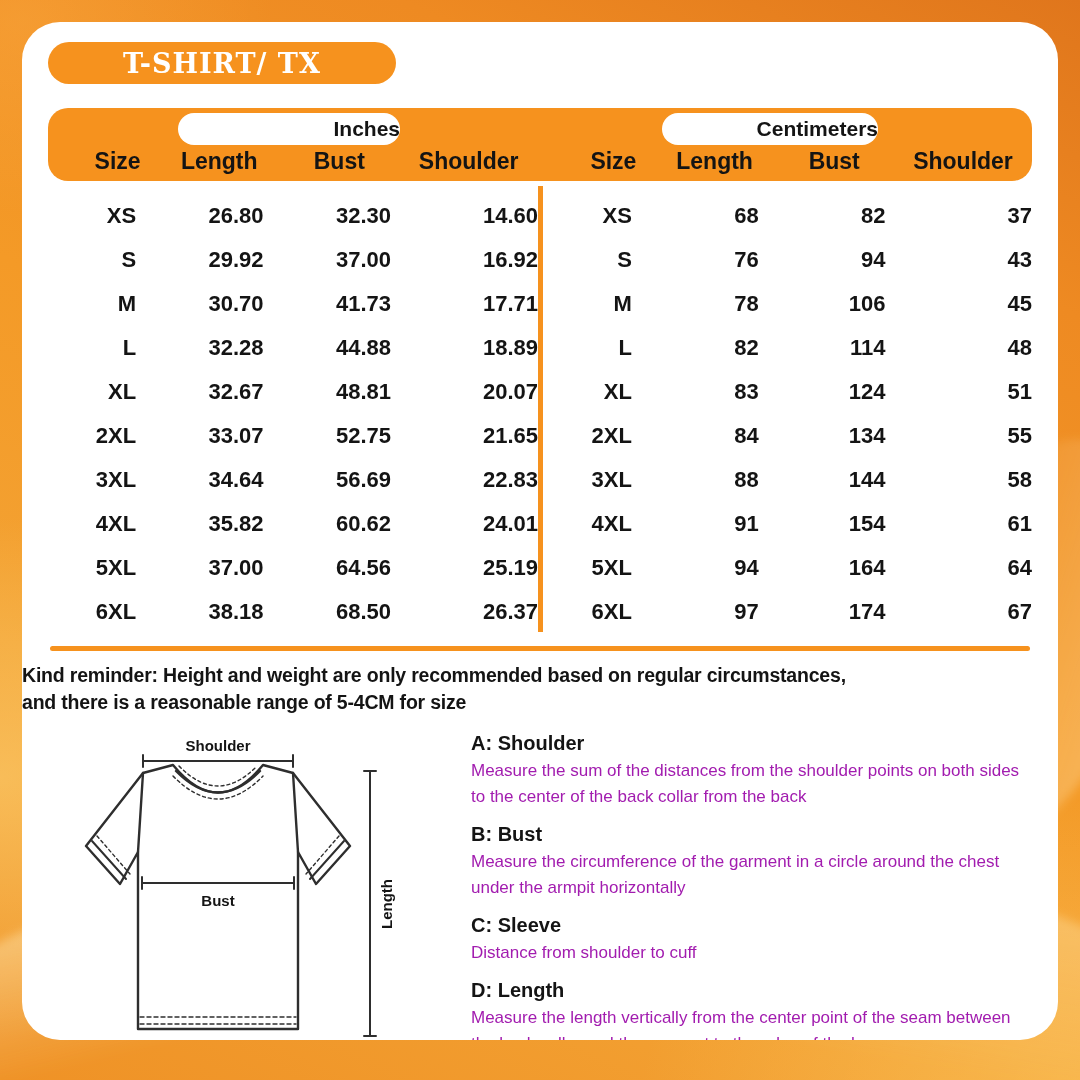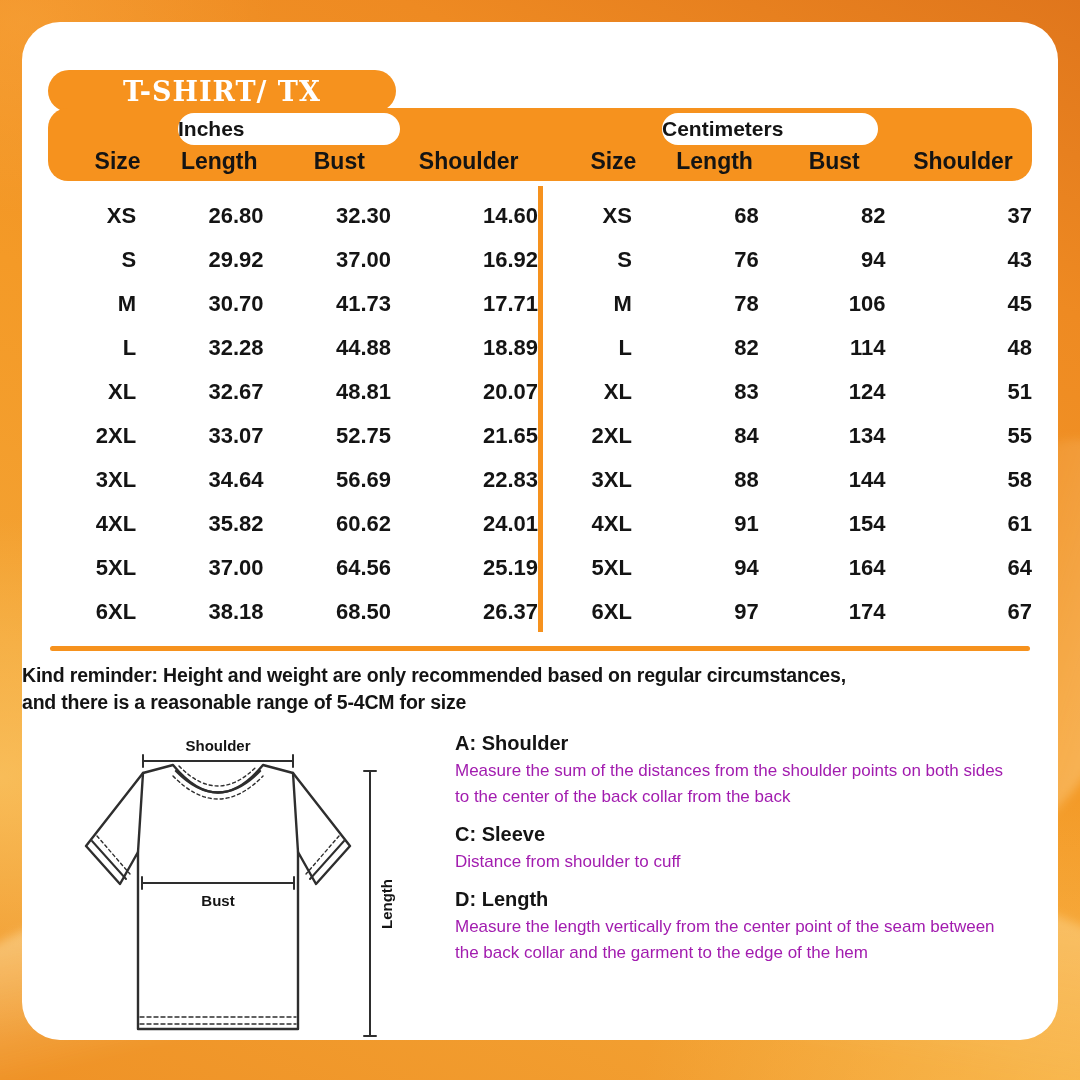--- a/index.html
+++ b/index.html
@@ -24,30 +24,30 @@
 
   .card {
     position:absolute; left:22px; top:22px; width:1036px; height:1018px;
     background:#ffffff; border-radius:38px; overflow:hidden;
   }
 
   .title-pill {
     position:absolute; left:26px; top:20px; width:348px; height:42px;
     background:var(--orange); border-radius:22px; color:#fff;
     display:flex; align-items:center; justify-content:center;
-    font-family:"DejaVu Serif", serif; font-weight:bold; font-size:27px; letter-spacing:1px;margin-top:28px;
+    font-family:"DejaVu Serif", serif; font-weight:bold; font-size:27px; letter-spacing:1px;
   }
 
   .band {
     position:absolute; left:26px; top:86px; width:984px; height:73px;
     background:var(--orange); border-radius:20px;
   }
   .unit-pill {
     position:absolute; top:5px; height:32px; background:#fff; border-radius:16px;
-    display:flex; align-items:center; justify-content:flex-start;
+    display:flex; align-items:center; justify-content:flex-end;
     font-weight:bold; font-size:21px;
   }
   .unit-pill.inches { left:130px; width:222px; }
   .unit-pill.cm     { left:614px; width:216px; }
   .head-row {
     position:absolute; top:36px; height:34px; display:grid;
     grid-template-columns:18% 26% 26% 30%;
     align-items:center; text-align:center; font-weight:bold; font-size:23px;padding-left:28px;
   }
   .head-row.left  { left:0;    width:490px; }
@@ -67,21 +67,21 @@
 
   .reminder {
     position:absolute; left:0; right:0; top:640px; text-align:left;
     font-weight:bold; font-size:19.5px; line-height:27px; letter-spacing:-0.2px;
   }
 
   .tee { position:absolute; left:48px; top:712px; width:360px; height:310px; }
   .tee text { font-family:"Liberation Sans", sans-serif; font-weight:bold; font-size:15px; fill:#141414; }
 
   .instructions { position:absolute; left:433px; top:710px; width:565px; }
-  .instr-block { margin-bottom:13px; }
+  .instr-block { margin-bottom:13px;margin-left:16px; }
   .instr-heading { font-size:20px; font-weight:bold; margin-bottom:3px; }
   .instr-body { font-size:17px; line-height:26px; color:#a21caf; }
 
   :root { --orange:#F6921E; }
 </style>
 </head>
 <body>
 
 <div class="bg">
   <div class="streak s1"></div>
@@ -280,20 +280,24 @@
       <text x="148" y="172" text-anchor="middle">Bust</text>
       <text x="322" y="170" text-anchor="middle" transform="rotate(-90 322 170)">Length</text>
     </svg>
 
     <div class="instructions">
       <div class="instr-block">
         <div class="instr-heading">A: Shoulder</div>
         <div class="instr-body">Measure the sum of the distances from the shoulder points on both sides to the center of the back collar from the back</div>
       </div>
       <div class="instr-block">
+        <div class="instr-heading">B: Bust</div>
+        <div class="instr-body">Measure the circumference of the garment in a circle around the chest under the armpit horizontally</div>
+      </div>
+      <div class="instr-block">
         <div class="instr-heading">C: Sleeve</div>
         <div class="instr-body">Distance from shoulder to cuff</div>
       </div>
       <div class="instr-block">
         <div class="instr-heading">D: Length</div>
         <div class="instr-body">Measure the length vertically from the center point of the seam between the back collar and the garment to the edge of the hem</div>
       </div>
     </div>
 
   </div>

